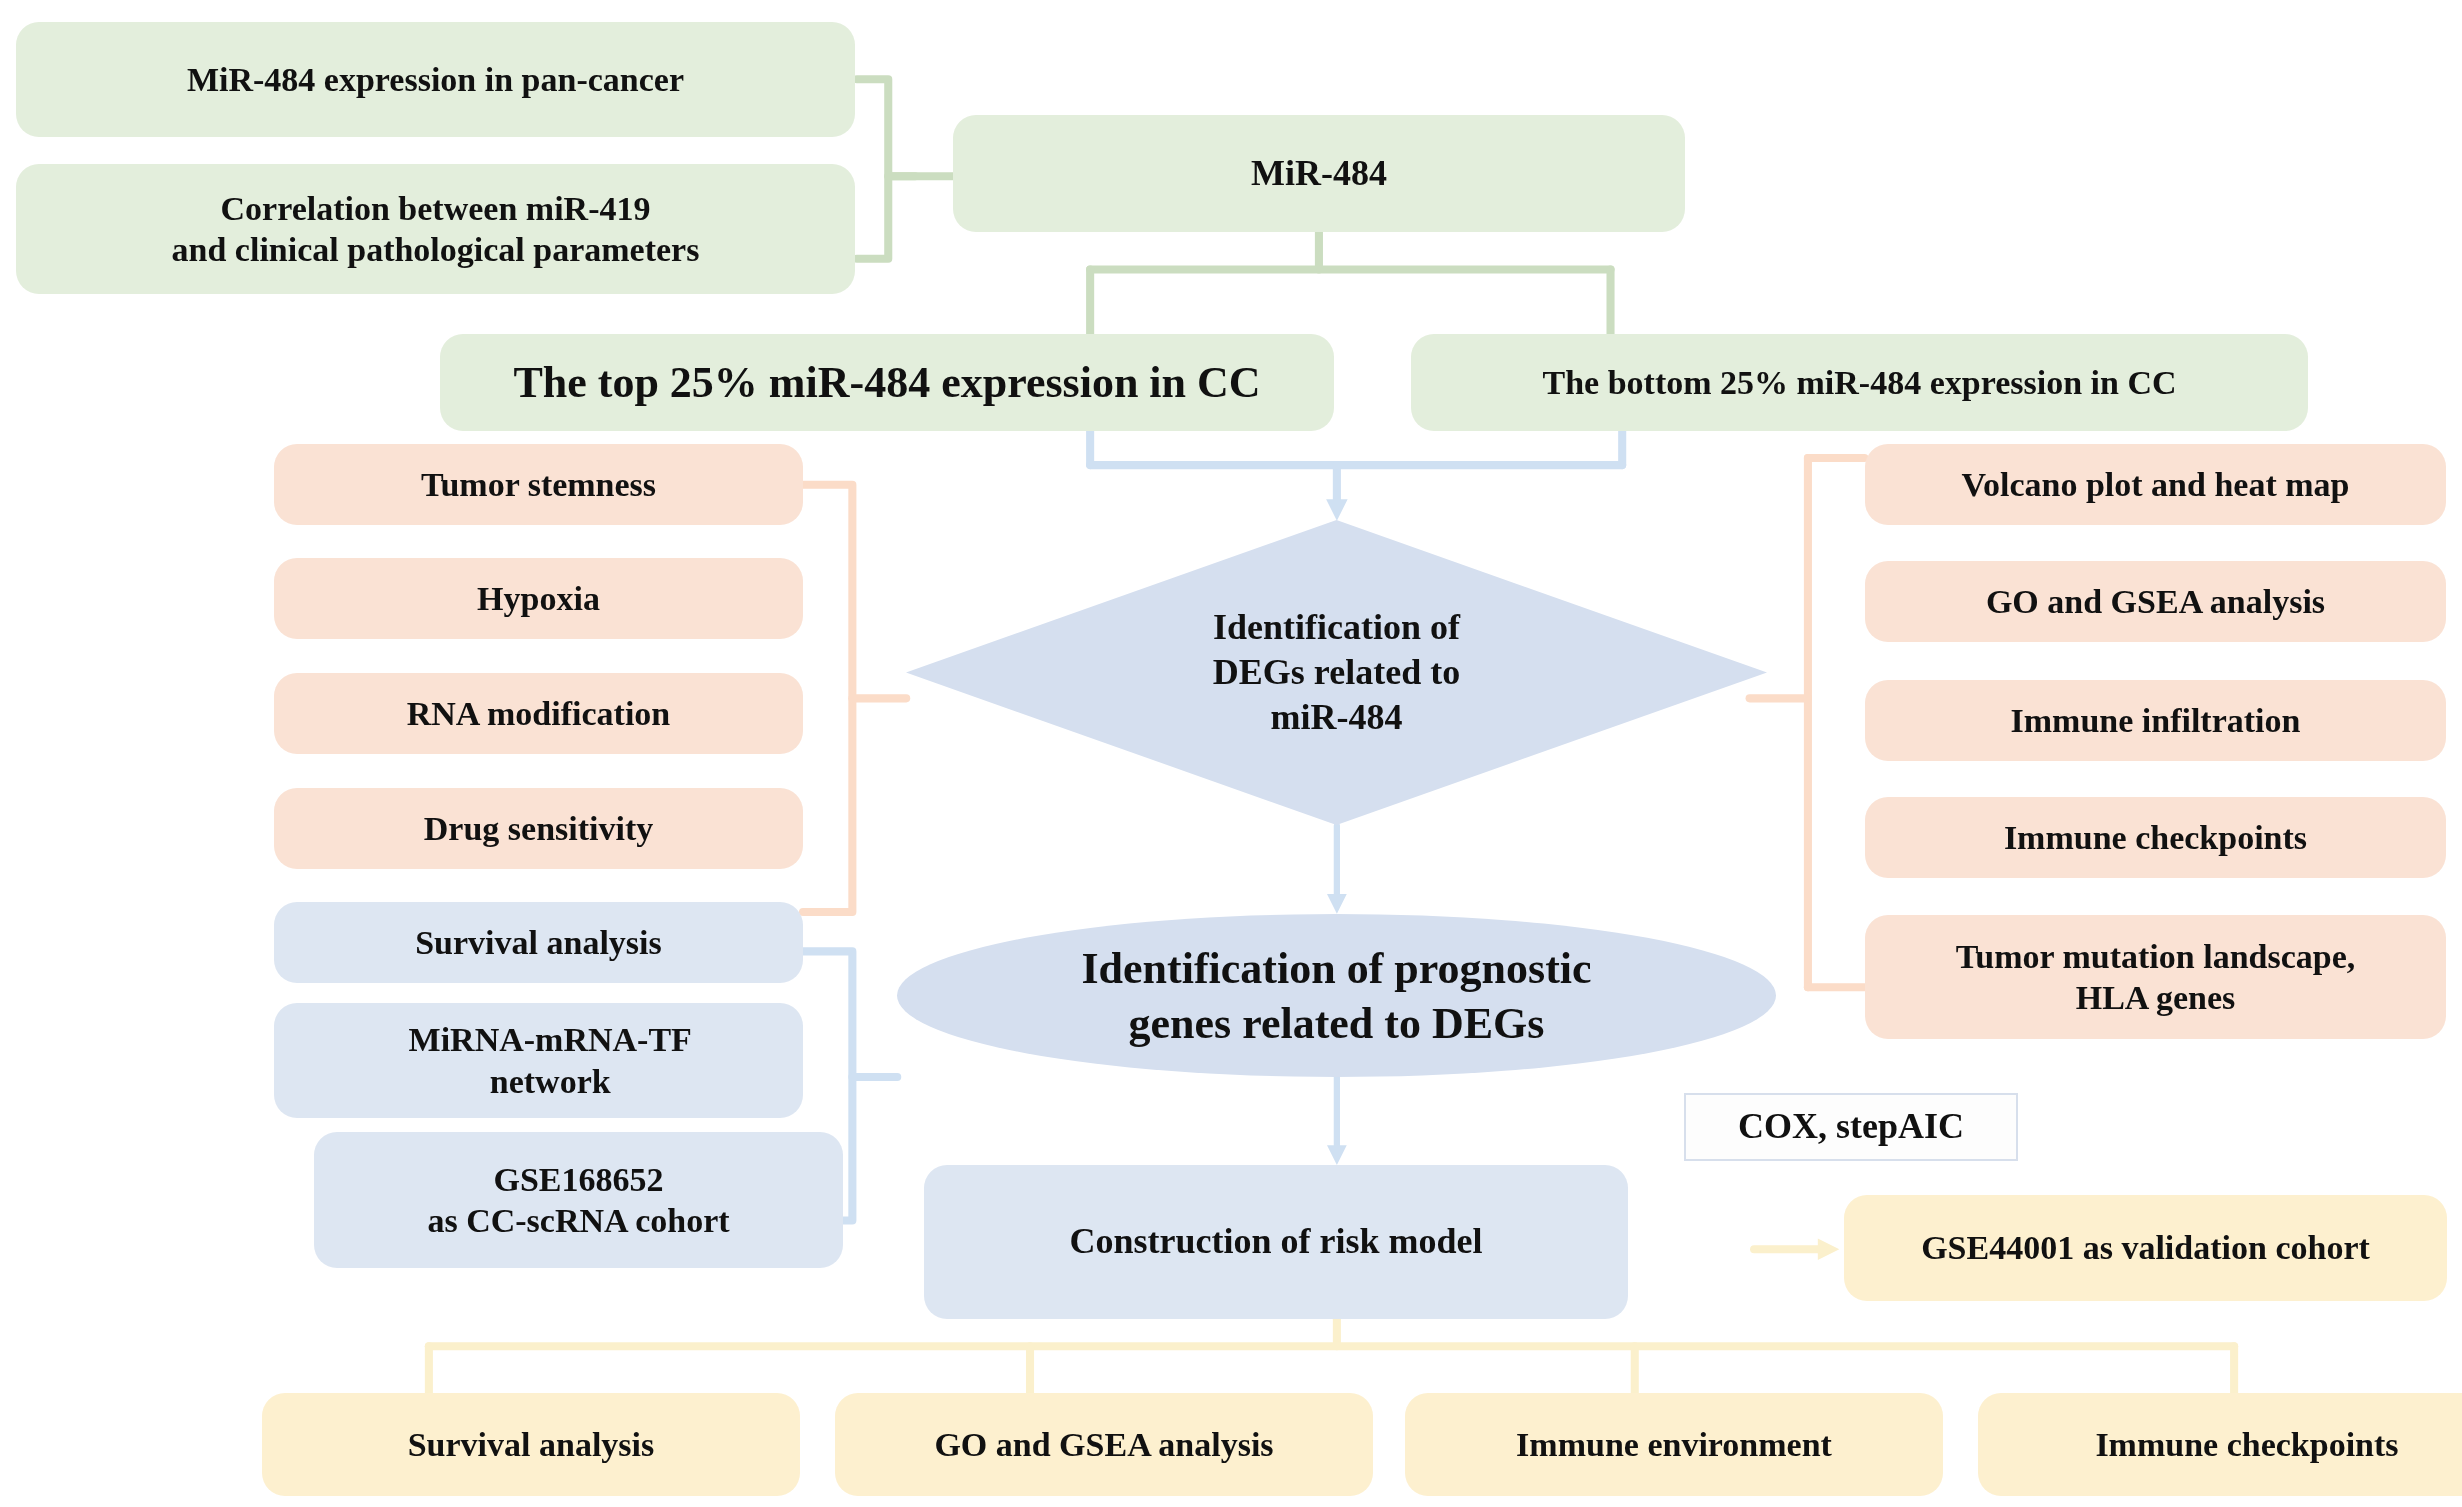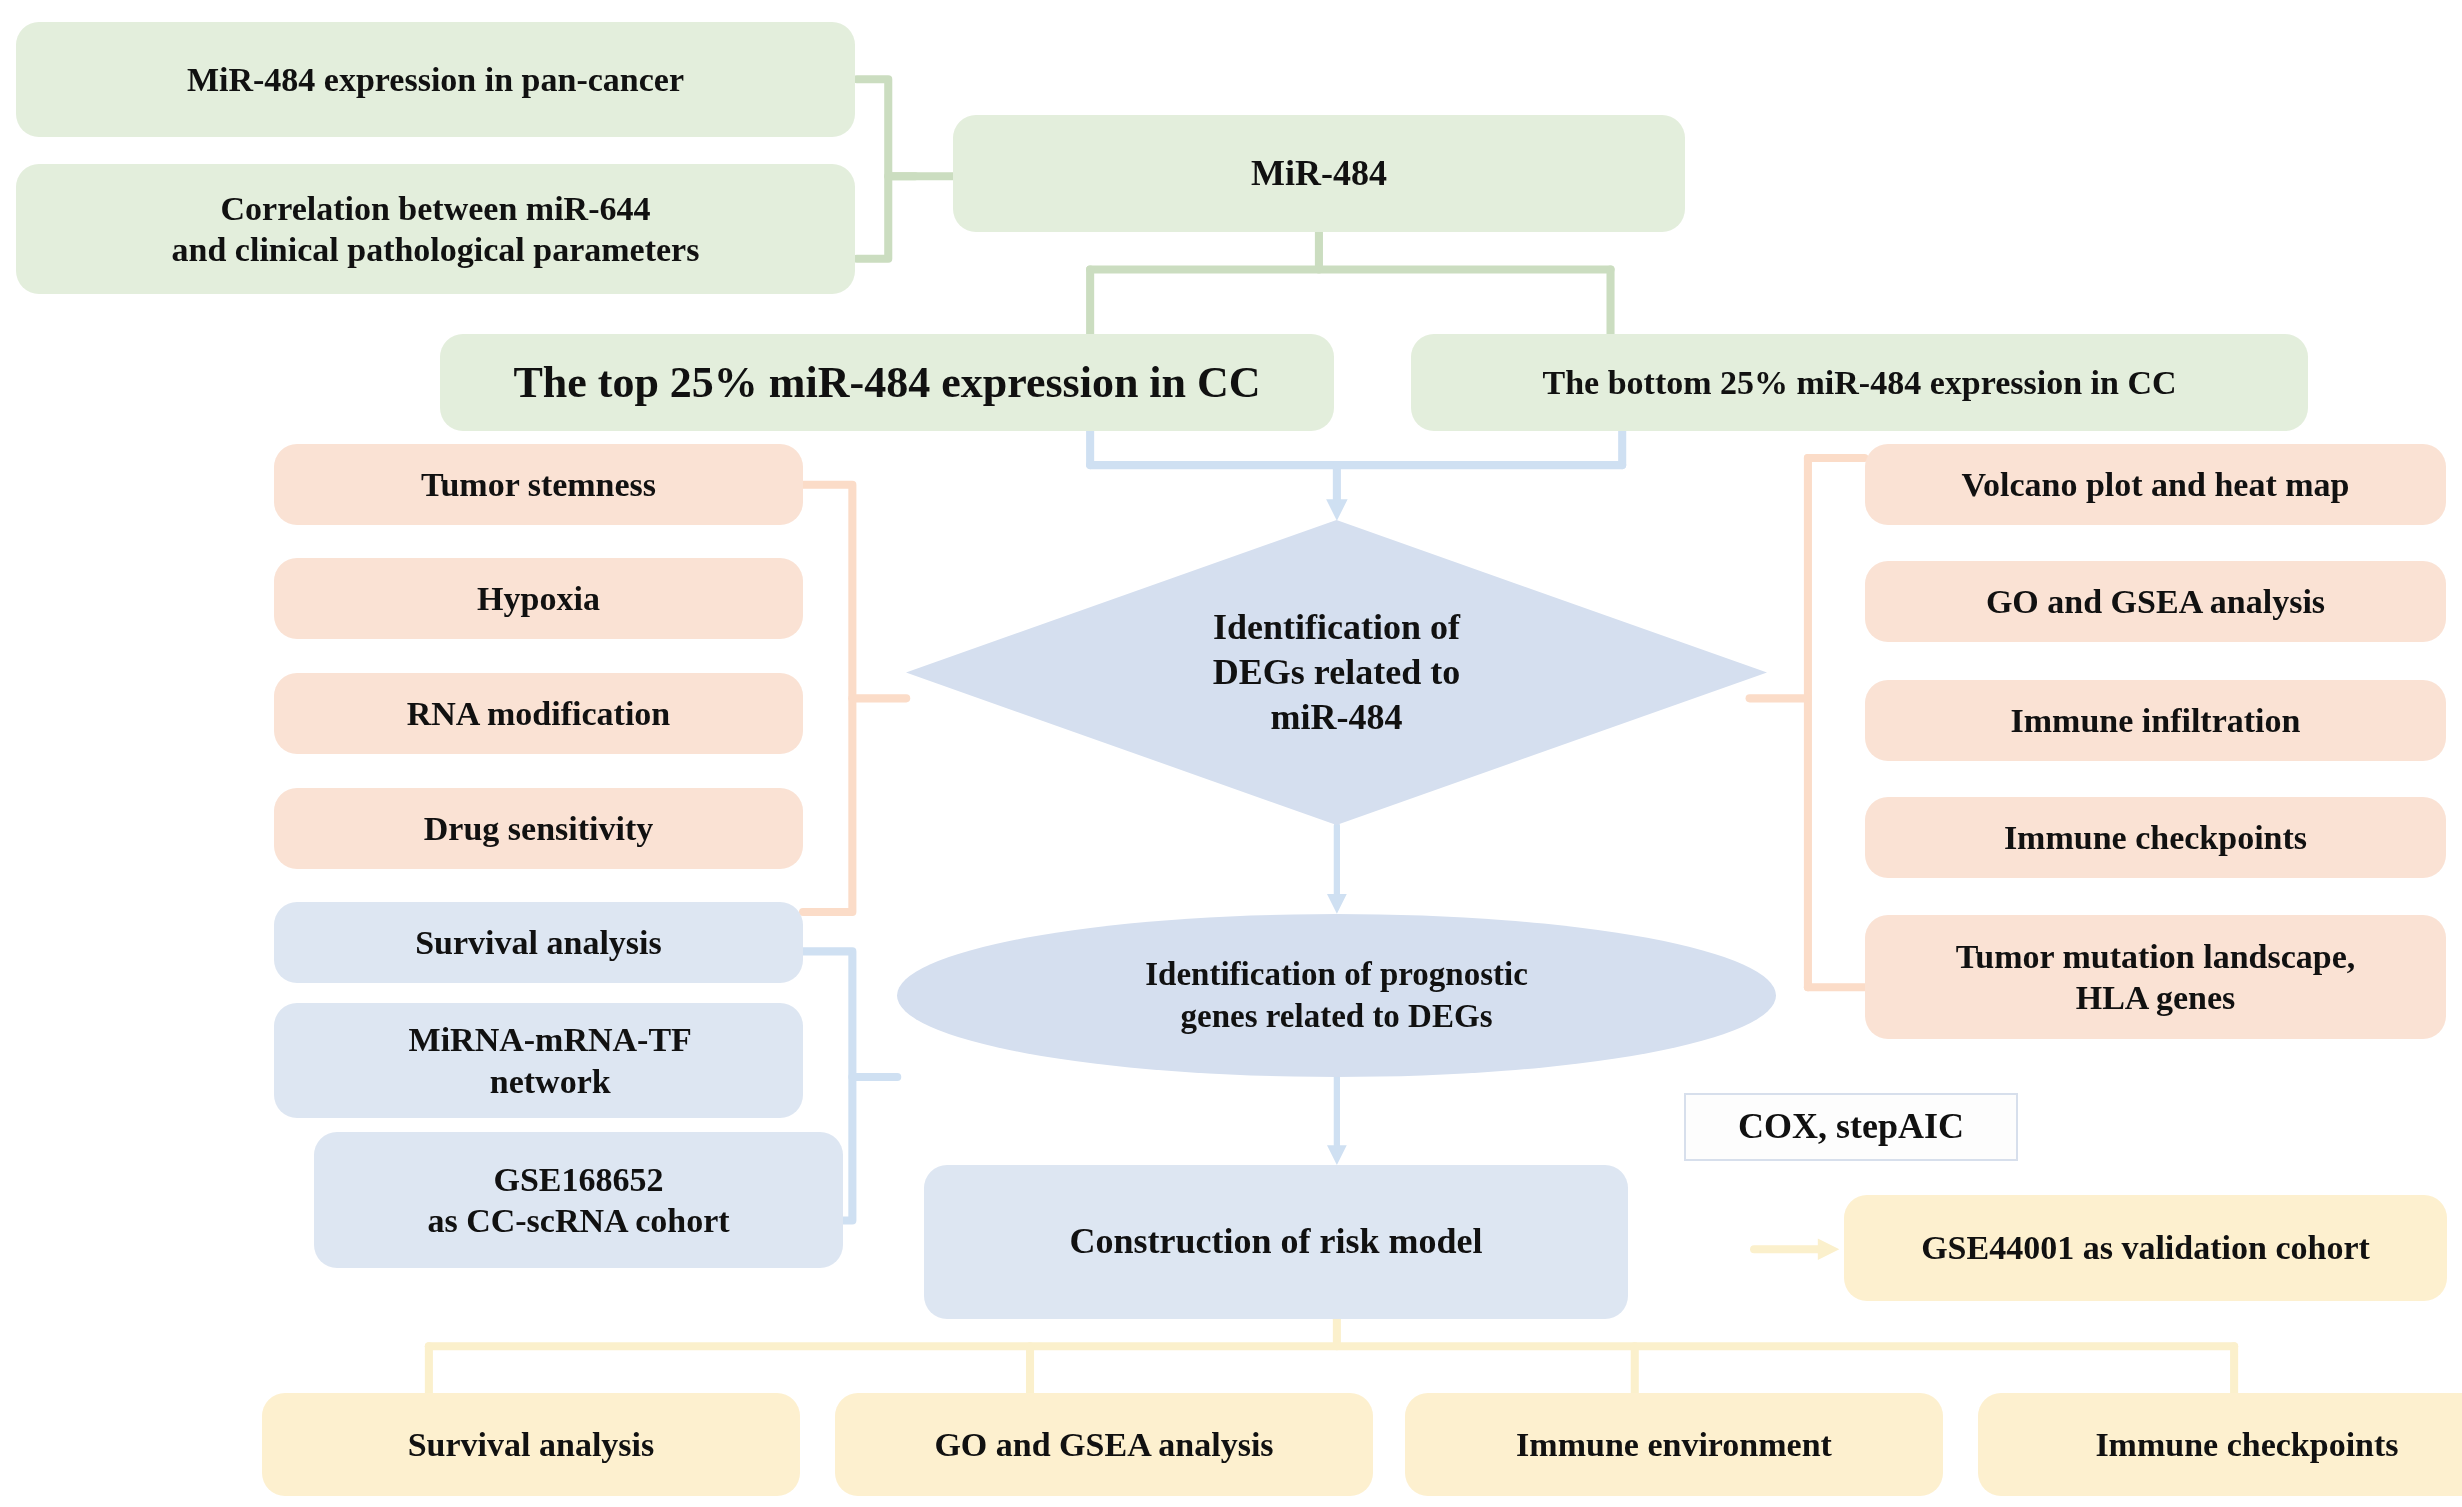--- a/index.html
+++ b/index.html
@@ -141,21 +141,21 @@
         <path d="M 2490 1500 L 2490 1552"></path>
       </g>
     </g>
   </svg>
 
   <div class="node green" style="left:16px; top:22.4px; width:839px; height:115px; font-size:34px;">
     <span>MiR-484 expression in pan-cancer</span>
   </div>
 
   <div class="node green" style="left:16px; top:164px; width:839px; height:130px; font-size:34px;">
-    <span>Correlation between miR-644
+    <span>Correlation between miR-419
 and clinical pathological parameters</span>
   </div>
 
   <div class="node green" style="left:953px; top:115px; width:732px; height:117px; font-size:36px;">
     <span>MiR-484</span>
   </div>
 
   <div class="node green" style="left:440px; top:334px; width:894px; height:97px; font-size:44px;">
     <span>The top 25% miR-484 expression in CC</span>
   </div>
@@ -217,21 +217,21 @@
 
   <div class="diamond-wrap" style="left:906px; top:520px; width:861px; height:305px;">
     <div class="diamond-shape"></div>
     <span class="shape-label" style="font-size:36px;">Identification of
 DEGs related to
 miR-484</span>
   </div>
 
   <div class="ellipse-wrap" style="left:897px; top:914px; width:879px; height:163px;">
     <div class="ellipse-shape"></div>
-    <span class="shape-label" style="font-size:33px;">Identification of prognostic
+    <span class="shape-label" style="font-size:44px;">Identification of prognostic
 genes related to DEGs</span>
   </div>
 
   <div class="node lblue" style="left:924px; top:1165px; width:704px; height:154px; font-size:36px;">
     <span>Construction of risk model</span>
   </div>
 
   <div class="node plain" style="left:1684px; top:1093px; width:334px; height:68px; font-size:36px;">
     <span>COX, stepAIC</span>
   </div>

